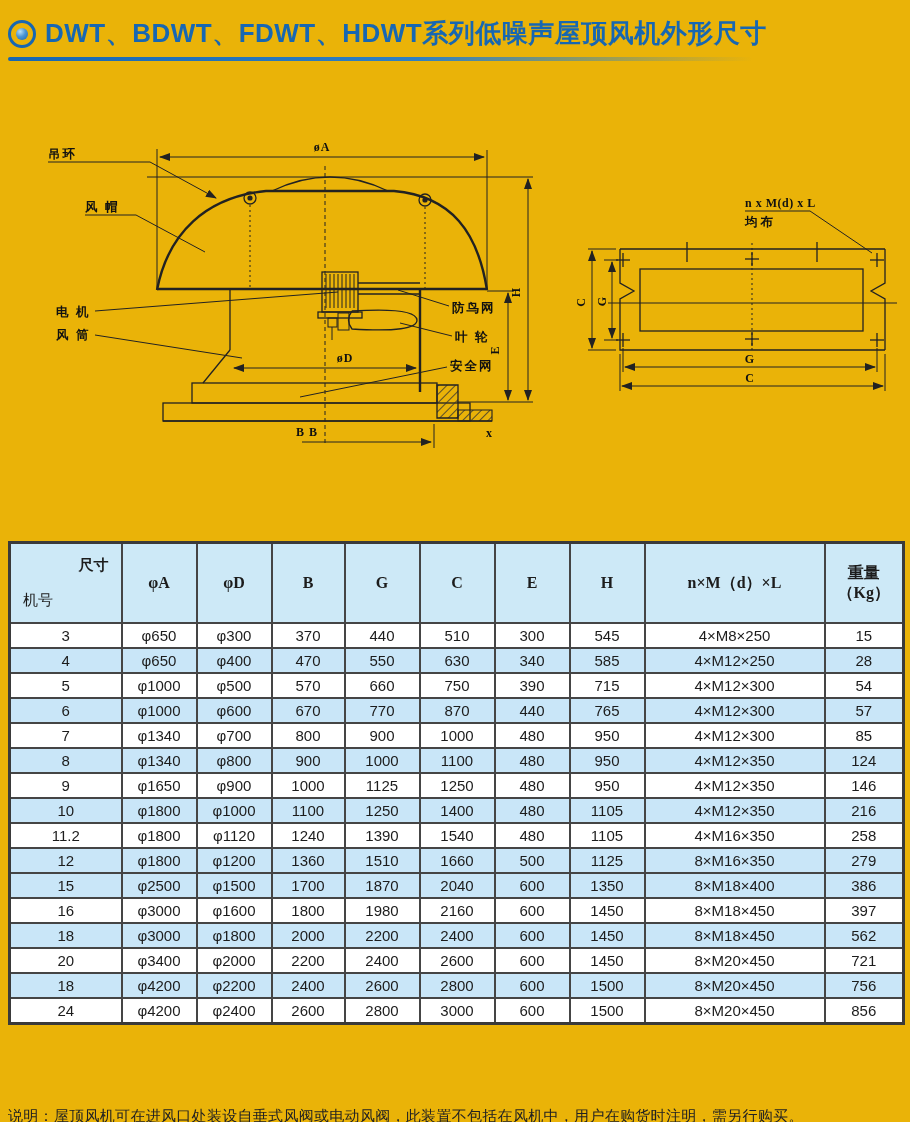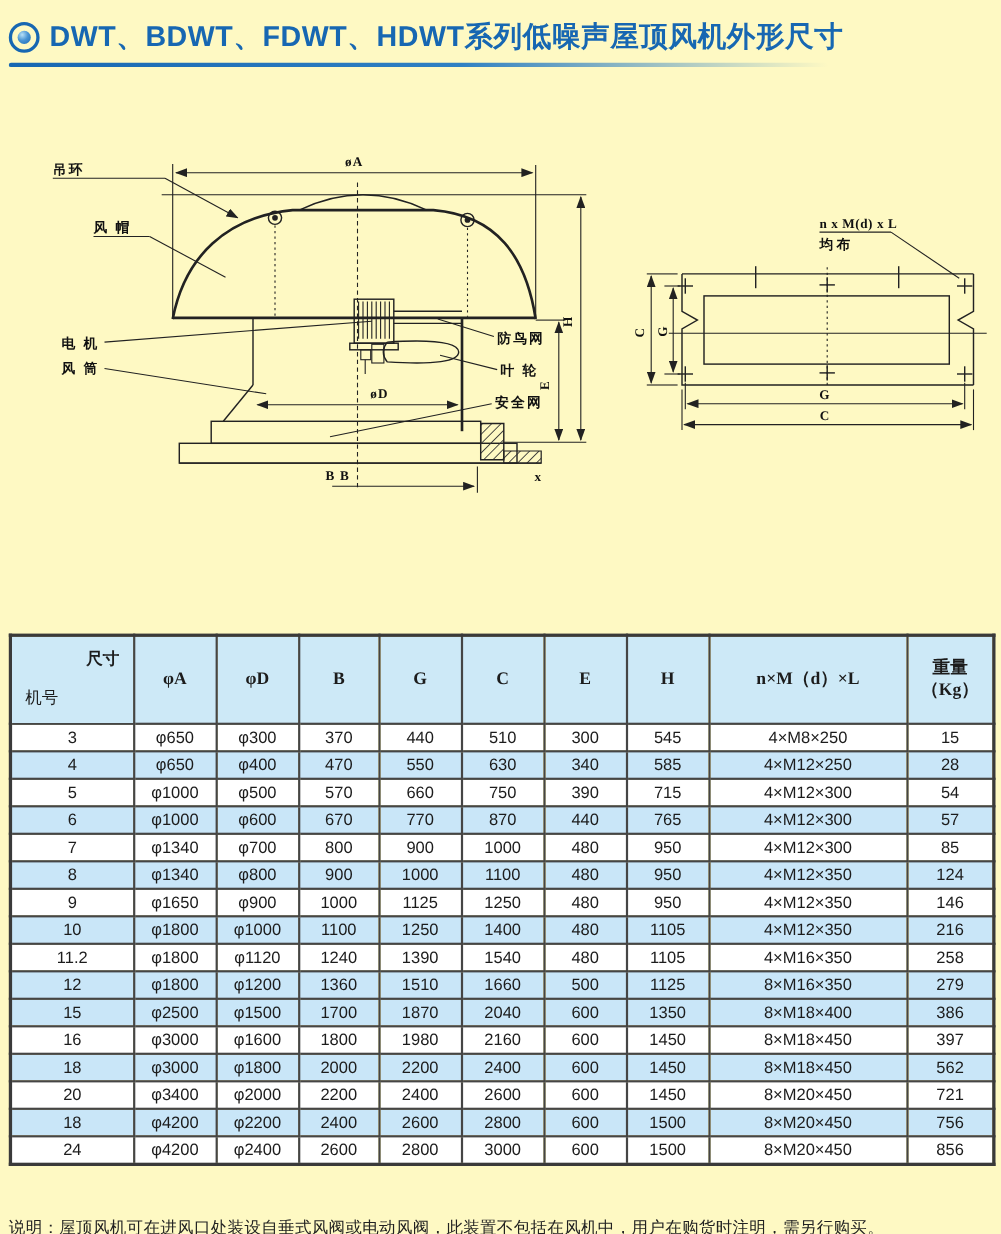--- a/index.html
+++ b/index.html
@@ -1,16 +1,16 @@
 <!DOCTYPE html>
 <html><head>
 <meta charset="utf-8">
 <style>
   html,body{margin:0;padding:0;background:#fff;}
-  .page{position:relative;width:910px;height:1122px;background:#fef9c3;overflow:hidden;
+  .page{position:relative;width:910px;height:1122px;background:#eab308;overflow:hidden;
         font-family:"Liberation Sans",sans-serif;color:#1c1c1c;}
 
   
   .title-row{position:absolute;top:16px;left:8px;display:flex;align-items:center;gap:9px;}
   .bullet-icon{width:22px;height:22px;border:3px solid #1767b2;border-radius:50%;
                display:flex;align-items:center;justify-content:center;flex:0 0 auto;}
   .bullet-icon .dot{width:12px;height:12px;border-radius:50%;
                background:radial-gradient(circle at 35% 30%, #b7e0f7 0%, #4a95d4 45%, #1767b2 100%);}
   .page-title{font-size:26px;font-weight:bold;color:#1767b2;letter-spacing:.5px;white-space:nowrap;}
   .title-underline{position:absolute;top:57px;left:8px;width:745px;height:4px;border-radius:2px;
@@ -21,21 +21,21 @@
   .ln{stroke:#222;stroke-width:1.3;fill:none;}
   .thk{stroke-width:2.4;}
   .thin{stroke-width:1;}
   .dsh{stroke-dasharray:4 3;}
   .dot{stroke-dasharray:2 3;}
   .lbl{font:bold 12.5px "Liberation Sans",sans-serif;fill:#111;letter-spacing:2px;}
   .dimt{font:bold 12px "Liberation Serif",serif;fill:#111;letter-spacing:1px;}
 
   
   .spec-table{position:absolute;top:541px;left:8px;border-collapse:collapse;table-layout:fixed;
-              width:894px;border:3px solid #3a3a3a;margin-top:35px;}
+              width:894px;border:3px solid #3a3a3a;}
   .spec-table th,.spec-table td{border:2px solid #454545;text-align:center;vertical-align:middle;
               padding:0;overflow:hidden;}
   .spec-table thead th{height:78px;background:#cde9f7;font-family:"Liberation Serif",serif;
               font-size:16px;font-weight:bold;white-space:pre-line;line-height:1.25;}
   .spec-table tbody td{height:23px;font-size:15px;background:#ffffff;}
   .spec-table tbody tr.striped td{background:#c9e6f8;}
   .corner-cell{position:relative;
      background-image:linear-gradient(to bottom right,
         #cde9f7 calc(50% - 1.6px), #454545 calc(50% - 0.6px),
         #454545 calc(50% + 0.6px), #cde9f7 calc(50% + 1.6px));

